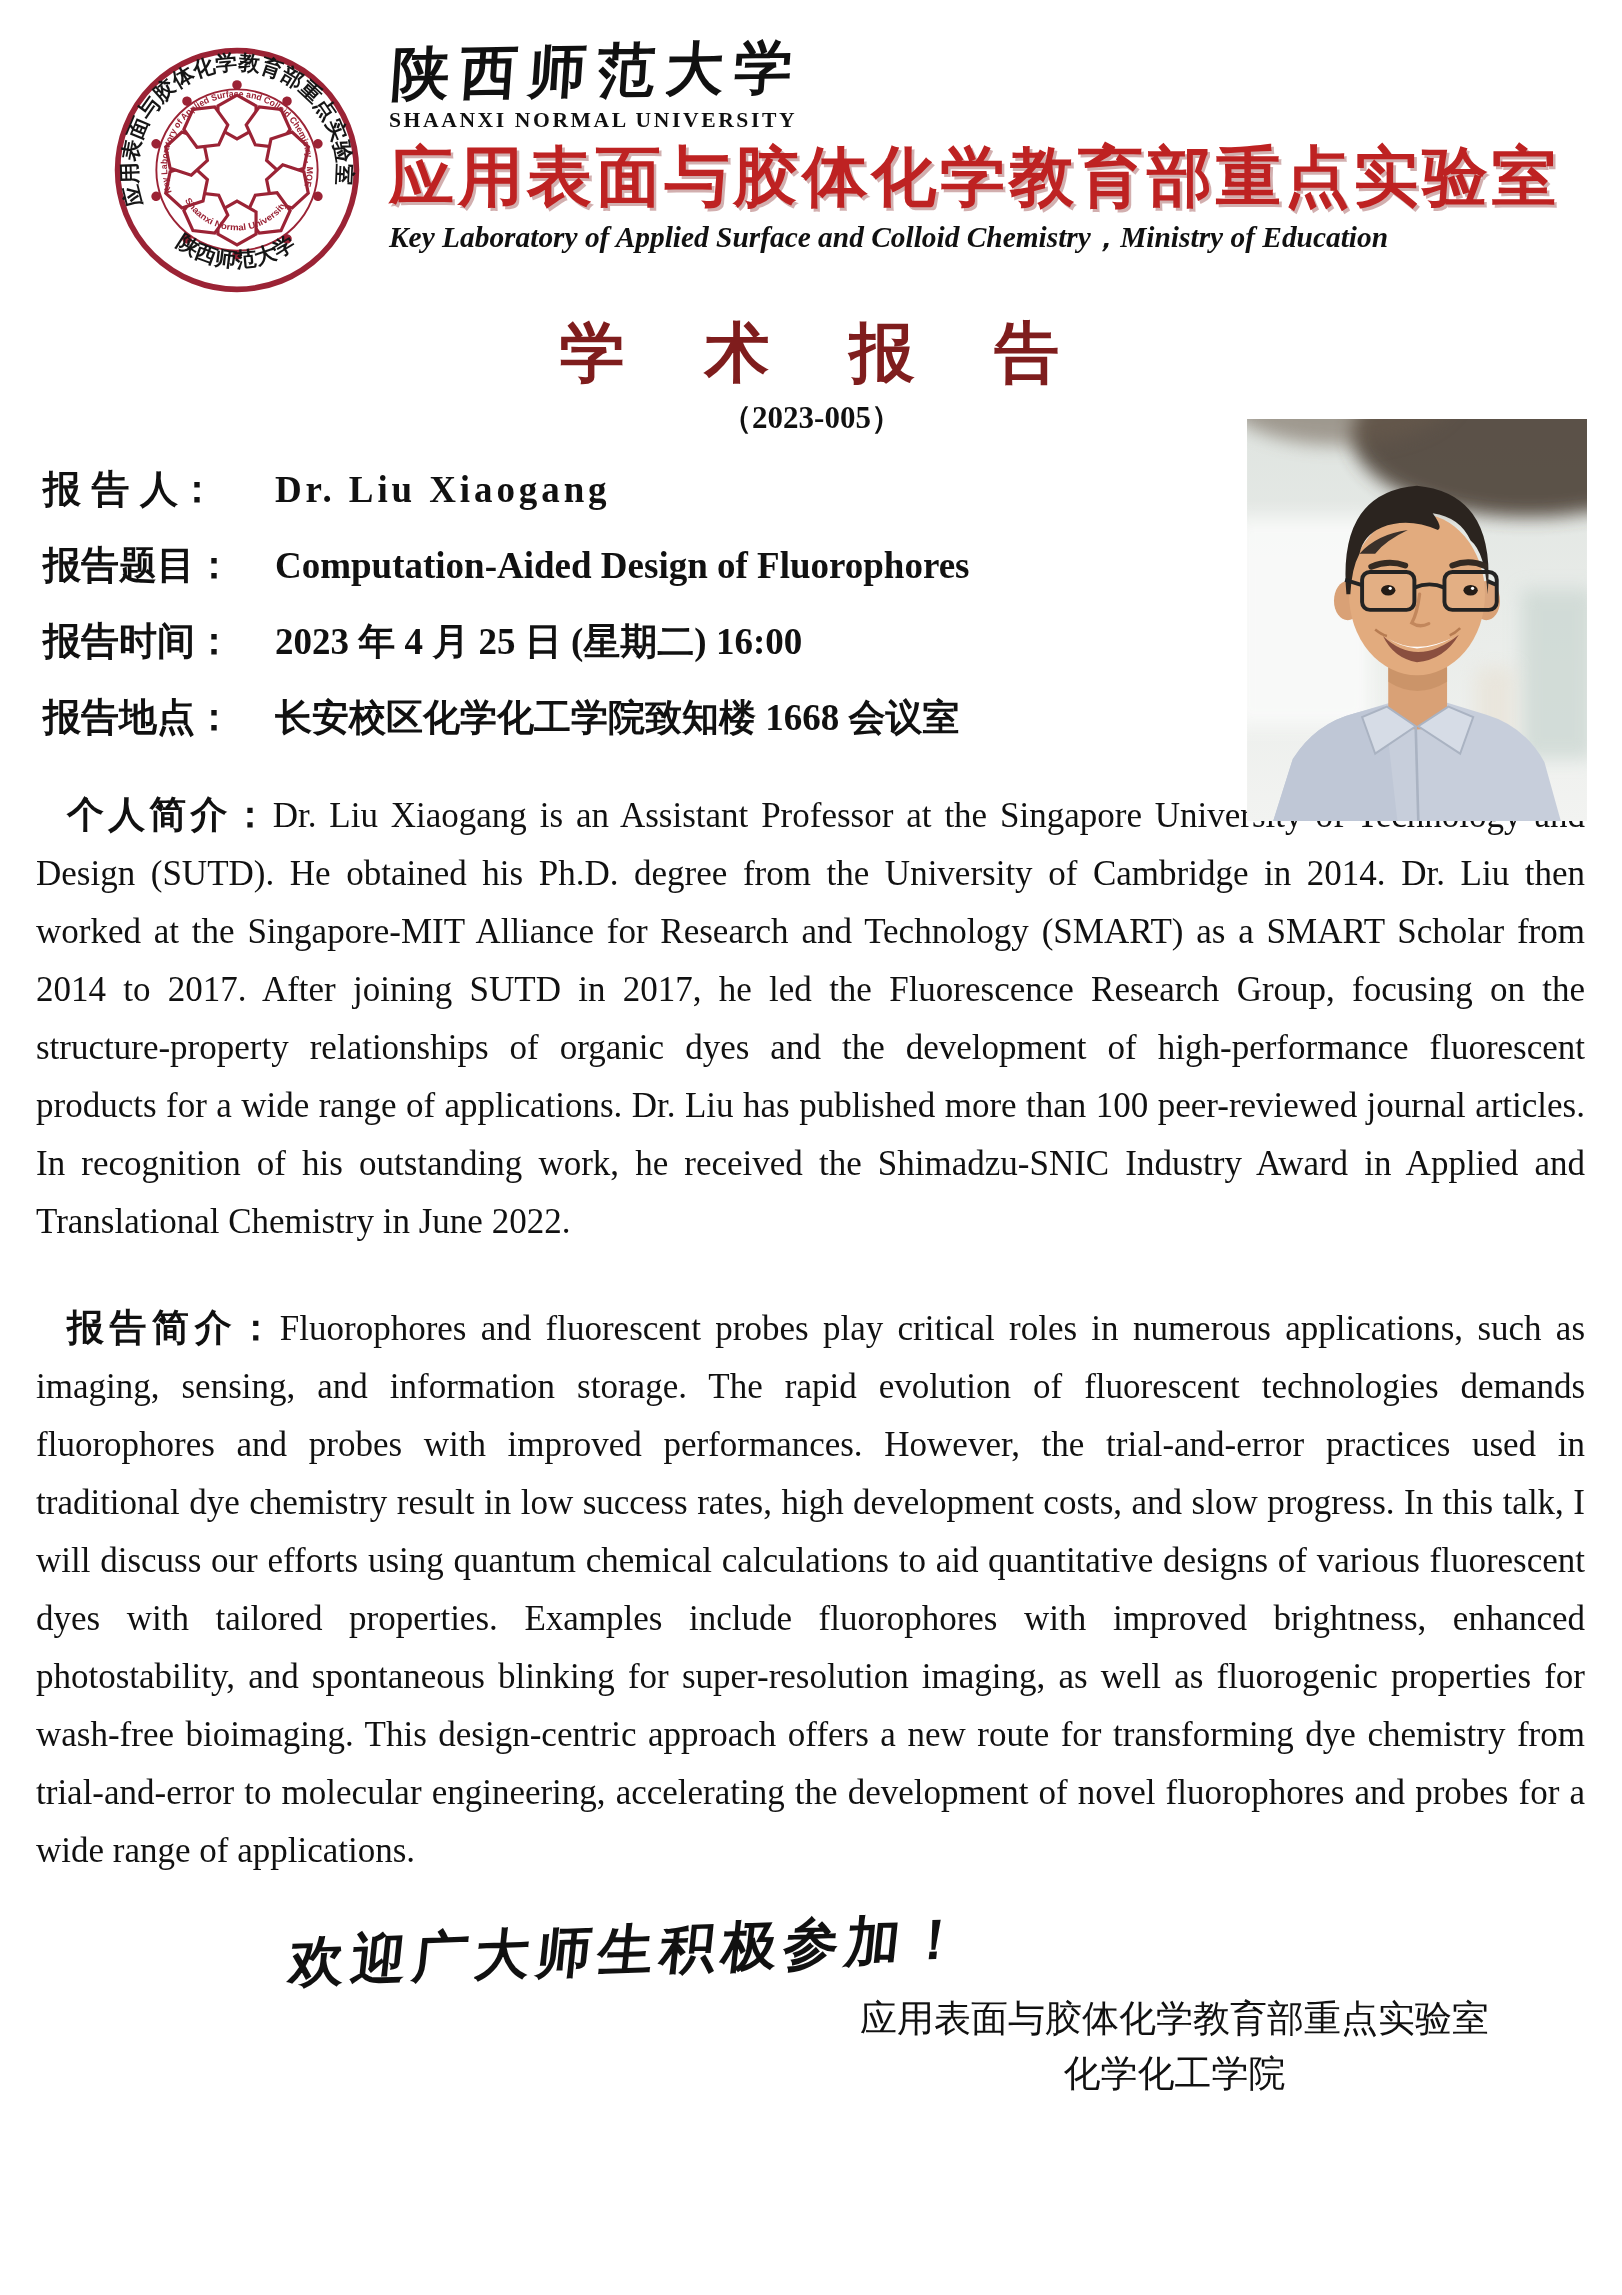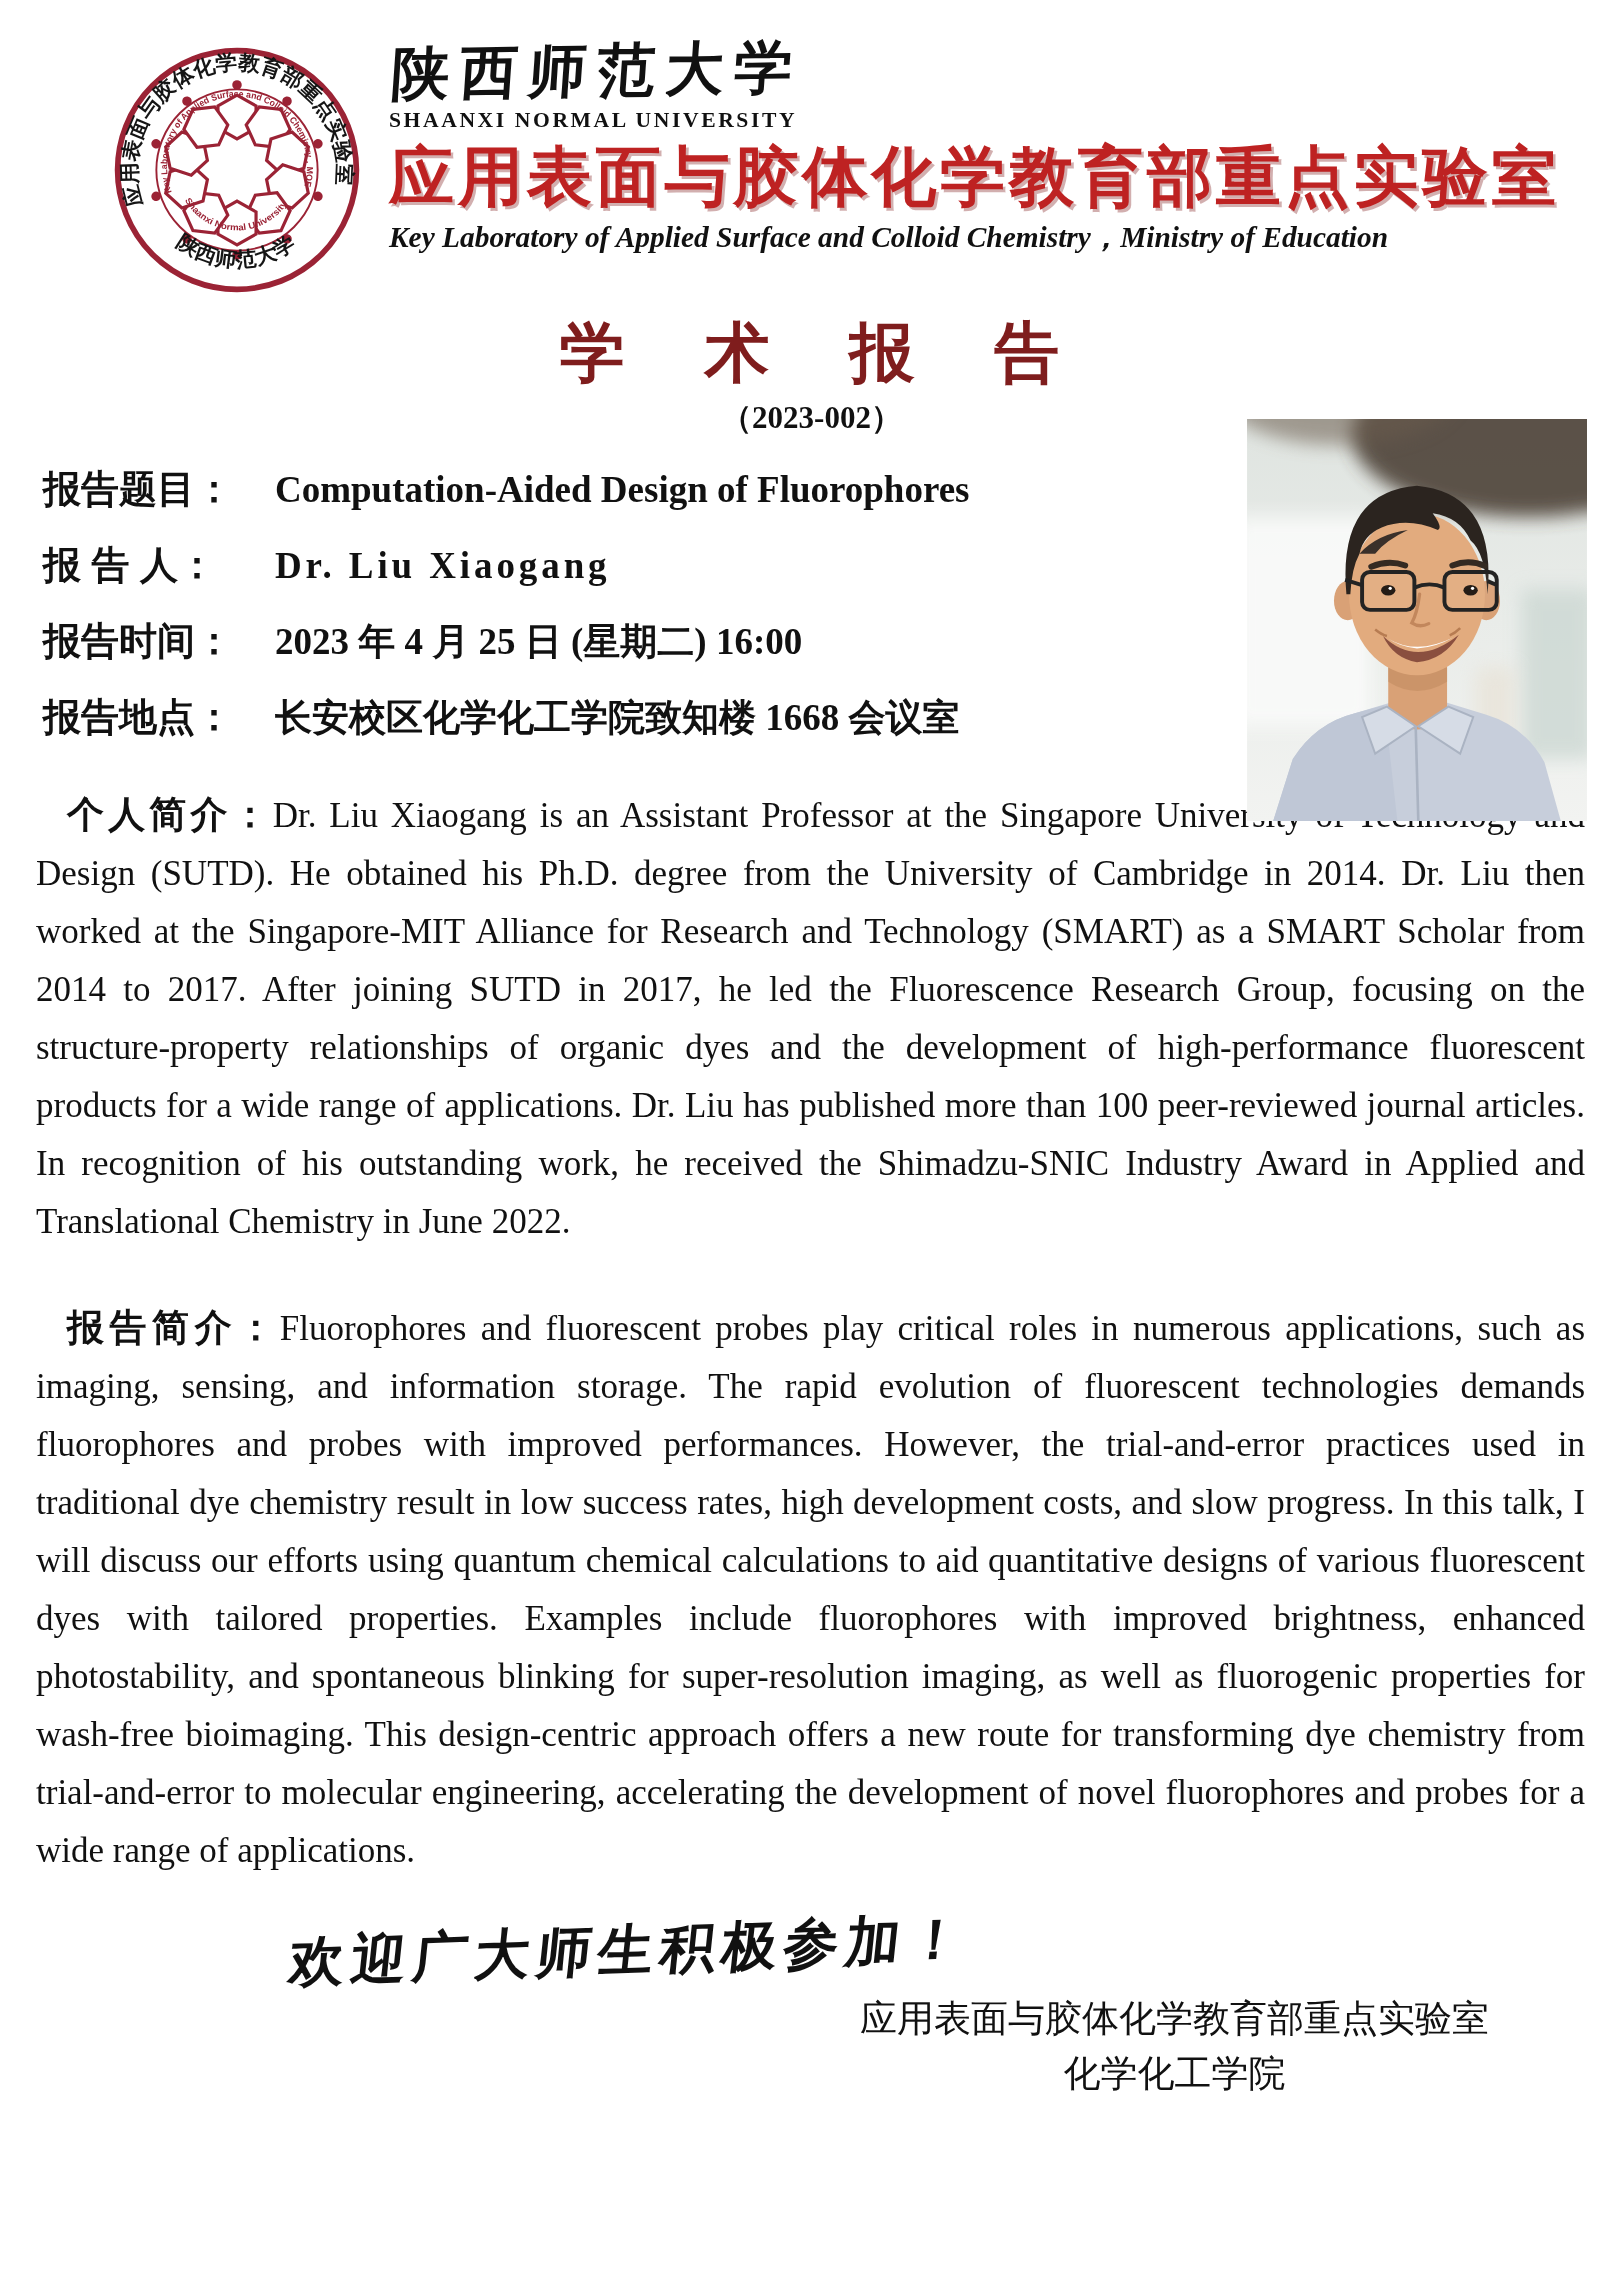--- a/index.html
+++ b/index.html
@@ -135,30 +135,30 @@
 
     <div class="header-text">
       <span class="uni-cn">陕西师范大学</span>
       <div class="uni-en">SHAANXI NORMAL UNIVERSITY</div>
       <div class="lab-cn">应用表面与胶体化学教育部重点实验室</div>
       <div class="lab-en">Key Laboratory of Applied Surface and Colloid Chemistry，Ministry of Education</div>
     </div>
   </div>
 
   <div class="main-title">学 术 报 告</div>
-  <div class="title-number">（2023-002）</div>
+  <div class="title-number">（2023-005）</div>
 
   <div class="info">
+    <div class="info-row">
+      <span class="info-label">报 告 人：</span>
+      <span class="info-value ls">Dr. Liu Xiaogang</span>
+    </div>
     <div class="info-row">
       <span class="info-label">报告题目：</span>
       <span class="info-value">Computation-Aided Design of Fluorophores</span>
-    </div>
-    <div class="info-row">
-      <span class="info-label">报 告 人：</span>
-      <span class="info-value ls">Dr. Liu Xiaogang</span>
     </div>
     <div class="info-row">
       <span class="info-label">报告时间：</span>
       <span class="info-value">2023 年 4 月 25 日 (星期二) 16:00</span>
     </div>
     <div class="info-row">
       <span class="info-label">报告地点：</span>
       <span class="info-value">长安校区化学化工学院致知楼 1668 会议室</span>
     </div>
   </div>

